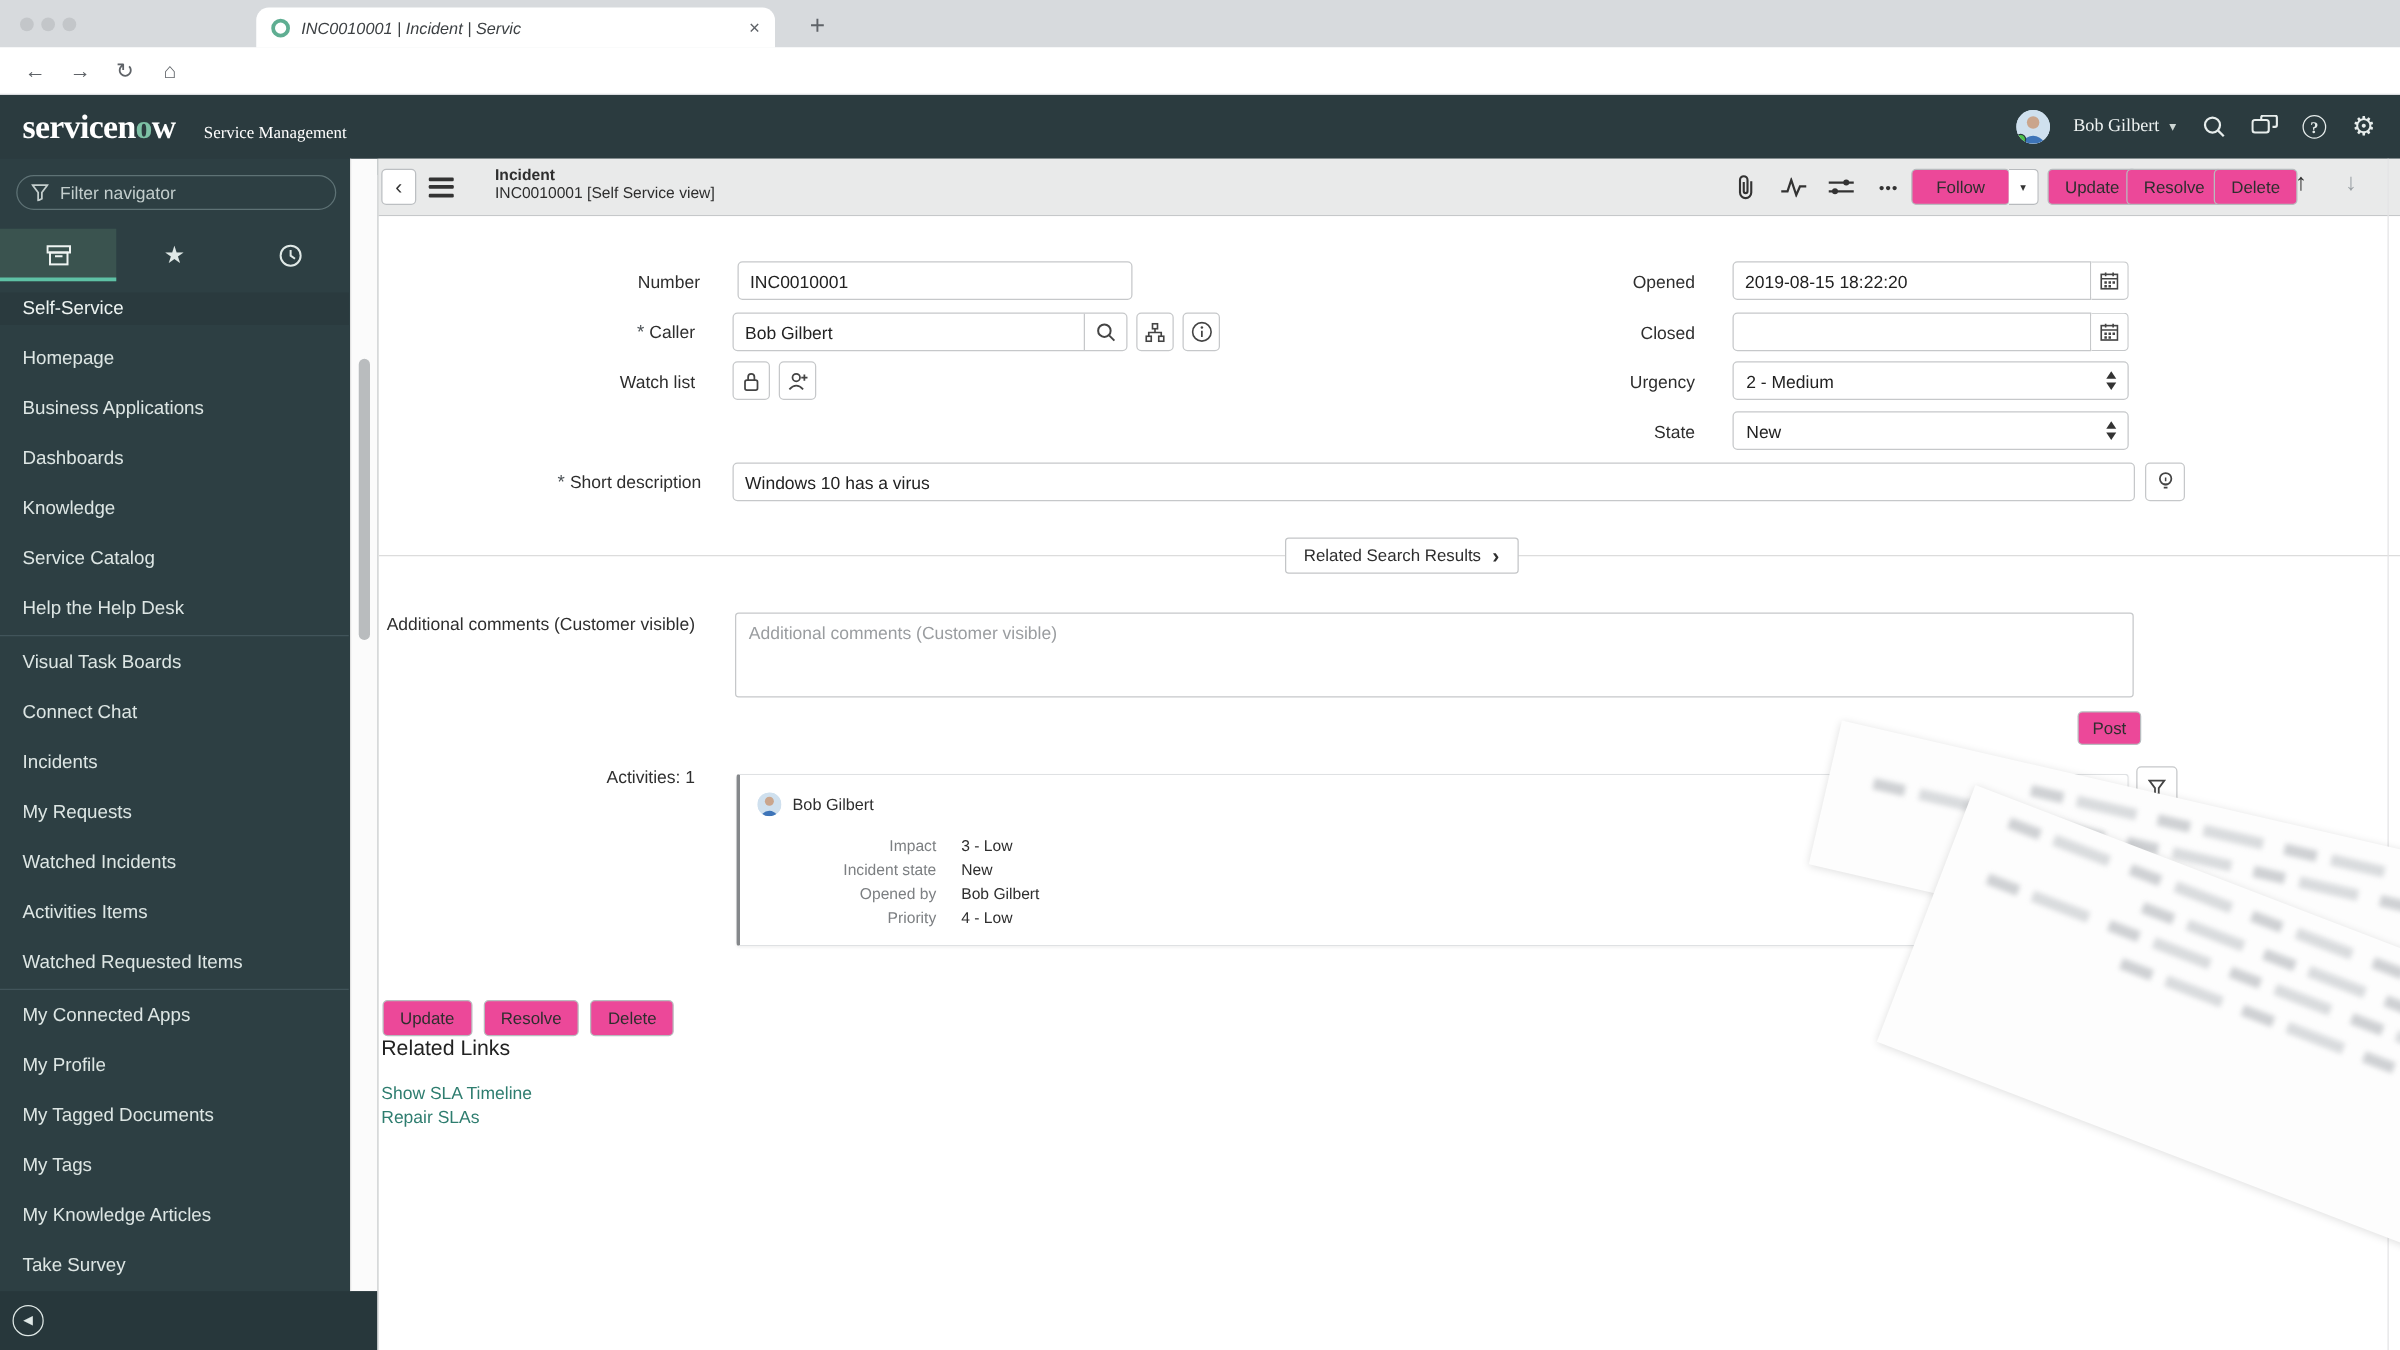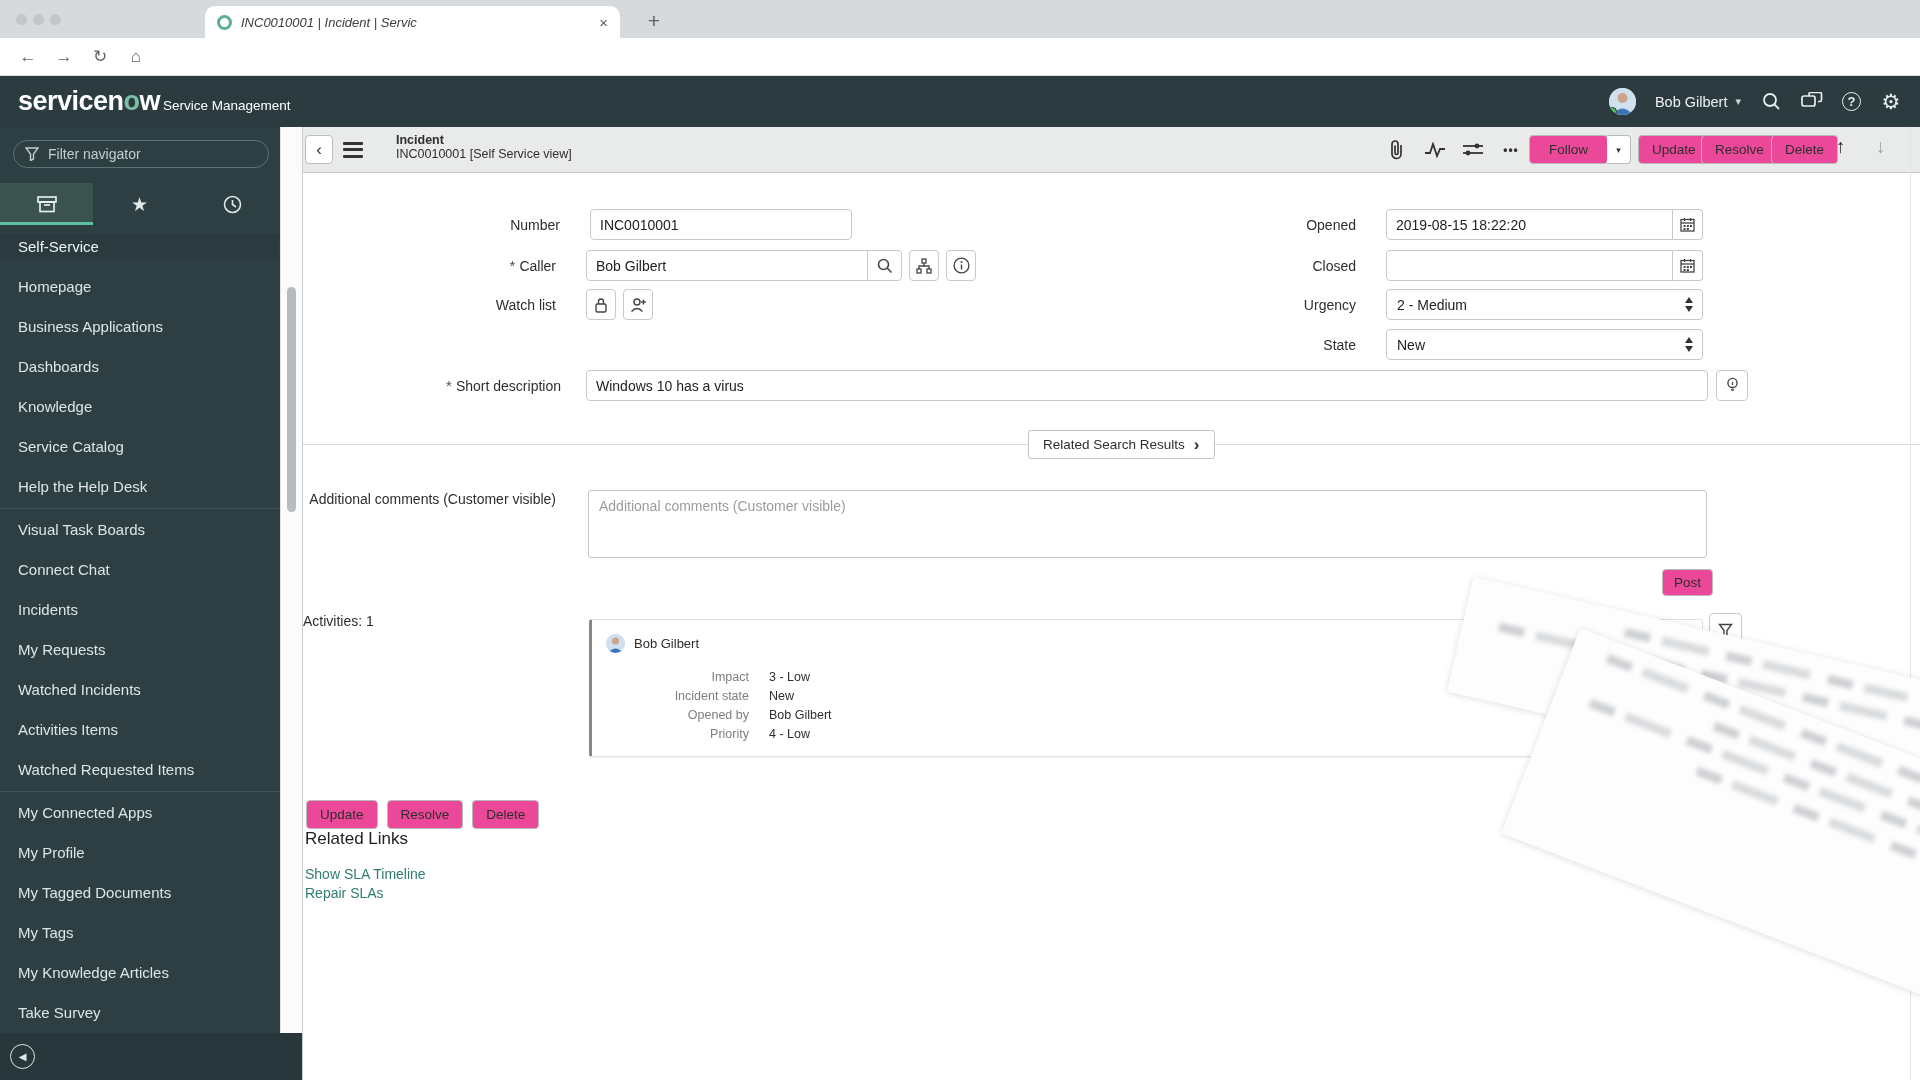--- a/index.html
+++ b/index.html
@@ -36,21 +36,21 @@
   .ext-cam { background:#2d8cff; border-radius:5px; }
   .ext-cam:after { content:""; position:absolute; left:5px; top:7px; width:7px; height:6px; background:#fff; border-radius:1px; }
   .ext-green { background:#31a564; border-radius:5px; }
   .ext-green:after { content:"✓"; color:#fff; font-size:12px; position:absolute; left:4px; top:2px; }
   .ext-sep { position:absolute; top:46px; width:1px; height:22px; background:#dadce0; }
   .profile-b { position:absolute; top:45px; width:25px; height:25px; border-radius:50%; background:#d9541e;
     color:#fff; font-size:13px; font-weight:bold; text-align:center; line-height:25px; }
   .kebab { position:absolute; top:46px; font-size:17px; color:#5f6368; letter-spacing:1px; }
 
   
-  .banner { position:absolute; left:0; top:76px; width:1920px; height:64px; background:#2b3b3f; }
+  .banner { position:absolute; left:0; top:76px; width:1920px; height:64px; background:#2b3b3f;font-family:Liberation Serif, serif; }
   .logo { position:absolute; left:18px; top:10px; font-size:27px; font-weight:bold; color:#fff; letter-spacing:-0.5px; }
   .logo .green-o { color:#7dc0a5; }
   .product { position:absolute; left:163px; top:22px; font-size:13.5px; color:#fff; }
   .banner-right { position:absolute; right:18px; top:0; height:51px; display:flex; align-items:center; gap:19px; }
   .b-avatar { position:relative; width:27px; height:27px; border-radius:50%; background:#cfe0ee; overflow:hidden; flex:none; }
   .b-avatar svg { display:block; }
   .presence { position:absolute; left:-1px; bottom:-1px; width:9px; height:9px; background:#4cc44c;
     border-radius:50%; border:1.5px solid #2b3b3f; }
   .b-user { color:#eef3f2; font-size:14.5px; }
   .b-caret { color:#cdd6d4; font-size:11px; margin-left:-11px; }
@@ -133,21 +133,21 @@
   .divider { position:absolute; left:0; top:271px; width:1618px; height:1px; background:#dcdcdc; }
   .rsr-btn { position:absolute; left:725px; top:257px; height:29px; background:#fff; border:1px solid #c3c5c7;
     border-radius:3px; font-size:13.5px; color:#2e2e2e; padding:0 14px; display:flex; align-items:center; gap:9px; }
   .rsr-btn .chev { font-size:17px; font-weight:bold; line-height:1; }
   .cmt-label { position:absolute; left:0; top:318px; width:253px; text-align:right; font-size:14px; color:#2e2e2e; }
   .cmt-area { position:absolute; left:285px; top:317px; width:1119px; height:68px; border:1px solid #c6c8ca;
     border-radius:3px; font-size:14px; color:#222; padding:7px 10px; resize:none;
     font-family:"Liberation Sans",sans-serif; }
   .cmt-area::placeholder { color:#9a9da0; opacity:1; }
   .post-btn { position:absolute; left:1359px; top:396px; height:27px; padding:0 11px; }
-  .act-label { position:absolute; left:0; top:440px; width:253px; font-size:14px; color:#2e2e2e; }
+  .act-label { position:absolute; left:0; top:440px; width:253px; text-align:right; font-size:14px; color:#2e2e2e; }
   .act-filter { position:absolute; left:1406px; top:440px; width:33px; height:34px; background:#fff;
     border:1px solid #c6c8ca; border-radius:4px; display:flex; align-items:center; justify-content:center; }
   .act-card { position:absolute; left:286px; top:446px; width:1114px; height:138px; background:#fff;
     border:1px solid #dfe1e3; border-left:3px solid #85888b; border-radius:3px; box-shadow:0 1px 2px rgba(0,0,0,.05); z-index:1; }
   .act-head { position:absolute; left:14px; top:14px; display:flex; align-items:center; gap:9px; }
   .a-avatar { width:19px; height:19px; border-radius:50%; background:#cfe0ee; overflow:hidden; }
   .act-user { font-size:13px; color:#2e2e2e; }
   .act-meta { position:absolute; right:14px; top:17px; font-size:12.5px; color:#7c7f82; display:flex; gap:7px; align-items:center; }
   .act-rows { position:absolute; left:0; top:48px; width:100%; }
   .act-row { display:flex; font-size:12.5px; line-height:19px; }
@@ -332,21 +332,21 @@
       <button class="btn" style="left:1398px">Resolve</button>
       <button class="btn" style="left:1468px">Delete</button>
       <div class="arr" style="left:1533px; color:#2e2e2e">↑</div>
       <div class="arr" style="left:1573px; color:#9aa0a4">↓</div>
     </div>
 
     <div class="farea">
 
       <div class="fr" style="left:4px; top:36px">
         <span class="flabel lw">Number</span>
-        <input class="inp" style="width: 262px;" value="INC0010001">
+        <input class="inp" style="width: 316px;" value="INC0010001">
       </div>
       <div class="fr" style="left:900px; top:36px">
         <span class="flabel rw">Opened</span>
         <span class="date-wrap">
           <input class="inp" value="2019-08-15 18:22:20" style="">
           <span class="cal-btn">
             <svg width="15" height="15" viewBox="0 0 15 15">
                 <rect x="1" y="2.5" width="13" height="11.5" fill="none" stroke="#444" stroke-width="1.3"></rect>
                 <line x1="1" y1="6" x2="14" y2="6" stroke="#444" stroke-width="1.3"></line>
                 <line x1="4.5" y1="1" x2="4.5" y2="4" stroke="#444" stroke-width="1.3"></line>

